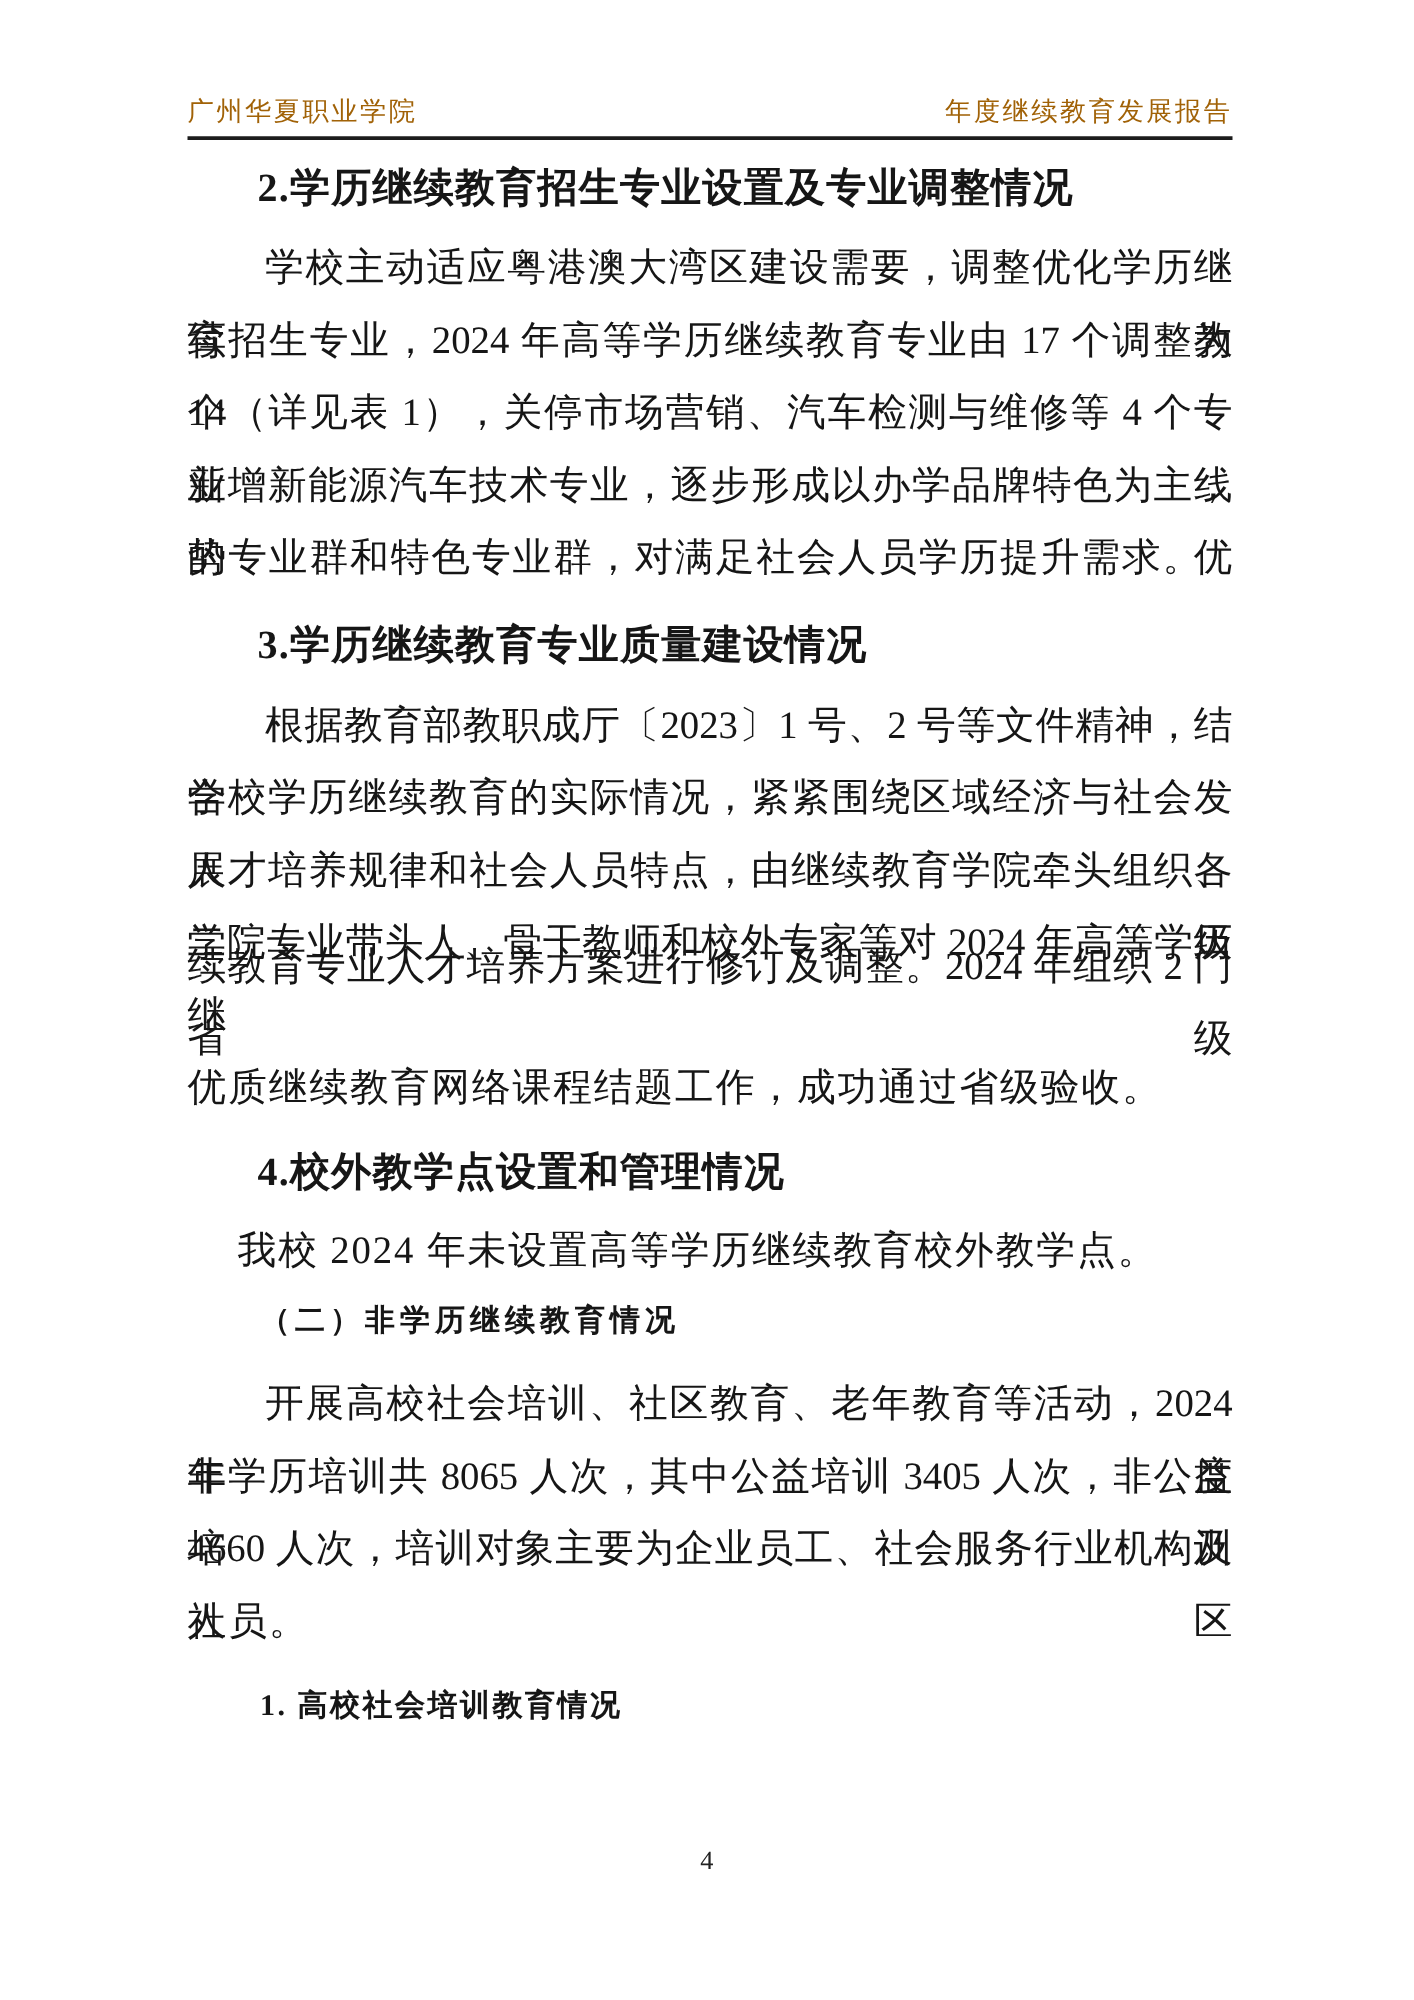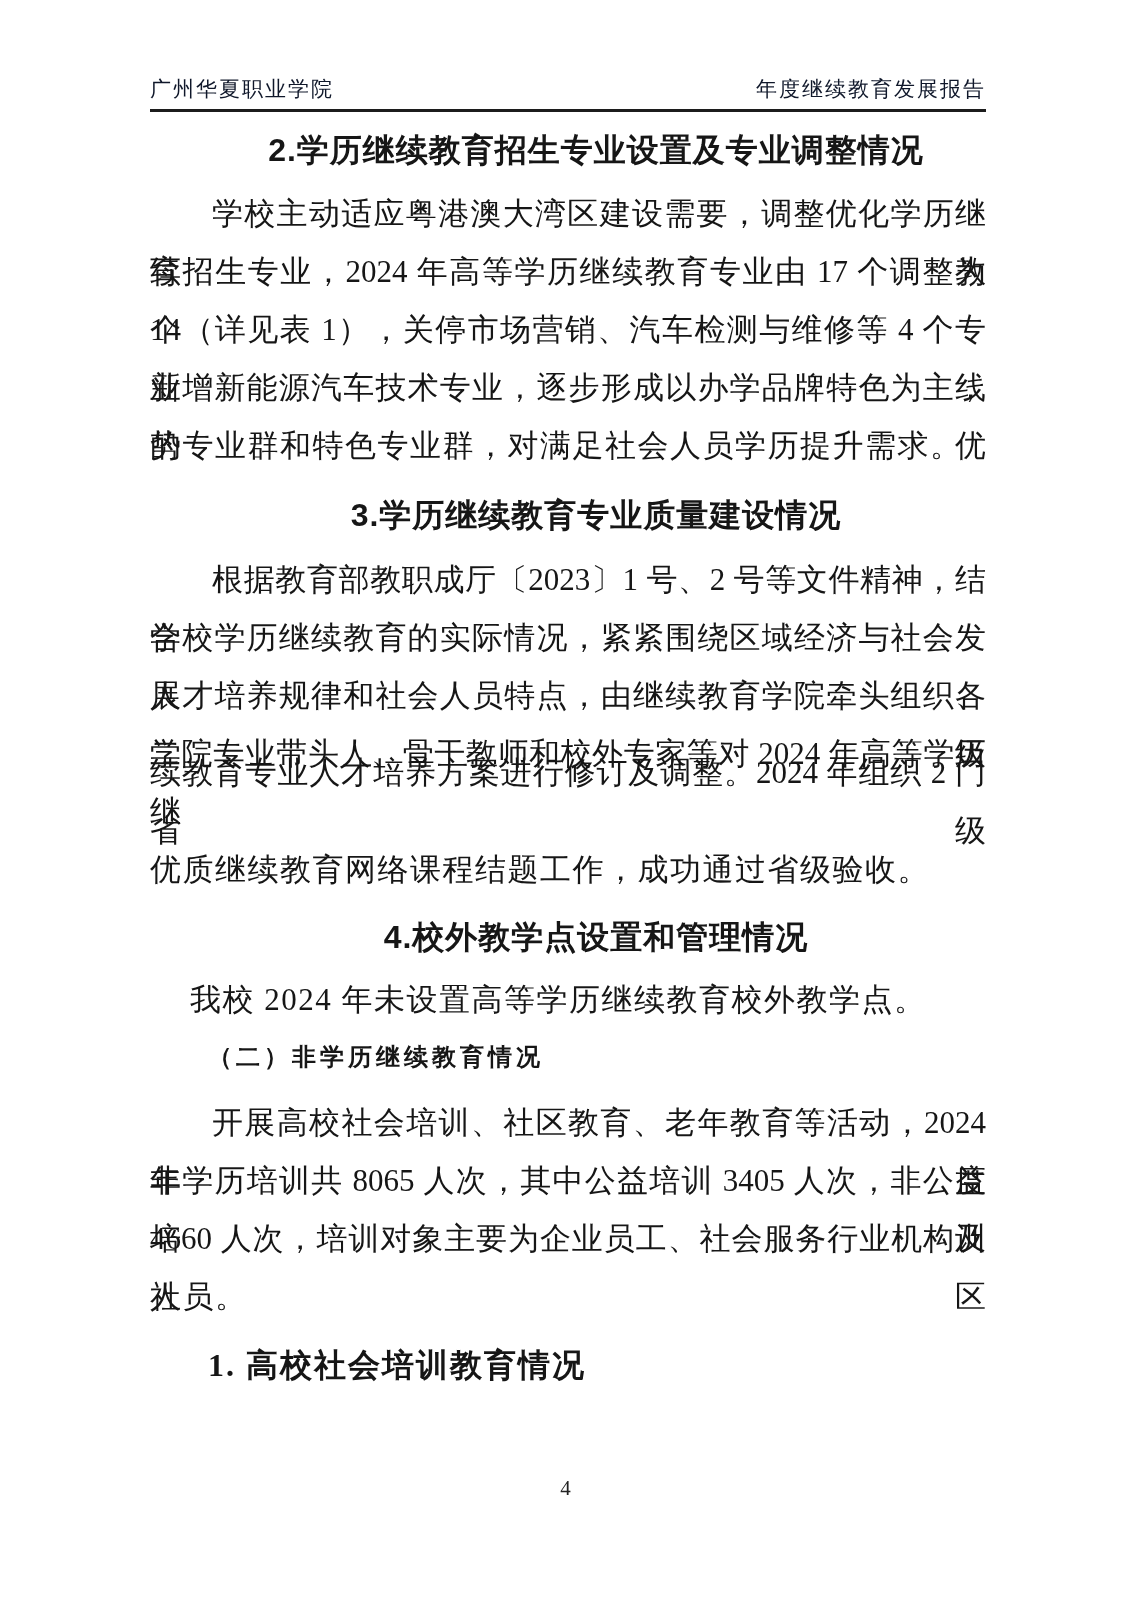--- a/index.html
+++ b/index.html
@@ -11,42 +11,42 @@
     overflow:hidden;
     font-family:"Liberation Serif","DejaVu Serif",serif;
     color:#1a1a1a;
   }
   
   .header{
     position:absolute;left:150px;top:74px;width:836px;height:38px;
     display:flex;justify-content:space-between;align-items:flex-end;
     box-sizing:border-box;
     border-bottom:3px solid #1c1c1c;
-    color:#0f172a;font-size:21px;letter-spacing:2px;
+    color:#a16207;font-size:21px;letter-spacing:2px;
     padding-bottom:6px;
   }
   
   .blk{
     position:absolute;left:150px;width:836px;height:58px;
     line-height:58px;font-size:31px;
     box-sizing:border-box;
     color:#161616;
   }
   
   .h-sans{
-    font-family:Liberation Sans, sans-serif;
-    font-weight:700;font-size:32px;padding-left:56px;letter-spacing:1px;text-align:center;
+    font-family:Liberation Serif, serif;
+    font-weight:700;font-size:32px;padding-left:56px;letter-spacing:1px;
   }
   
   .h-kai{
     font-weight:600;font-size:24px;padding-left:58px;letter-spacing:4px;
   }
   
   .h-kai-b{
-    font-weight:700;font-size:32px;padding-left:58px;letter-spacing:2px;
+    font-weight:700;font-size:24px;padding-left:58px;letter-spacing:2px;
   }
   
   .first{text-indent:62px;}
   .ind40{text-indent:40px;}
   .just{text-align:justify;text-align-last:justify;text-justify:inter-character;}
   .last{letter-spacing:1.5px;}
   
   .b0{top:121px}.b1{top:185px}.b2{top:243px}.b3{top:301px}.b4{top:359px}.b5{top:417px}
   .b6{top:486px}.b7{top:551px}.b8{top:609px}.b9{top:667px}.b10{top:725px}.b11{top:744px}
   .b12{top:841px}.b13{top:908px}.b14{top:971px}.b15{top:1028px}.b16{top:1094px}

